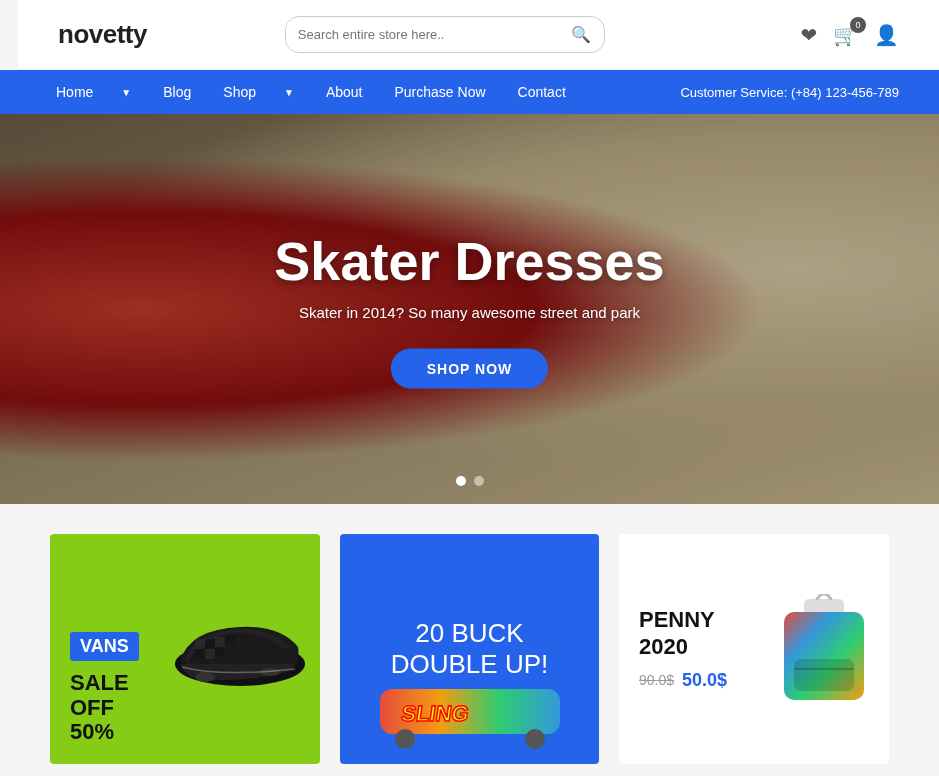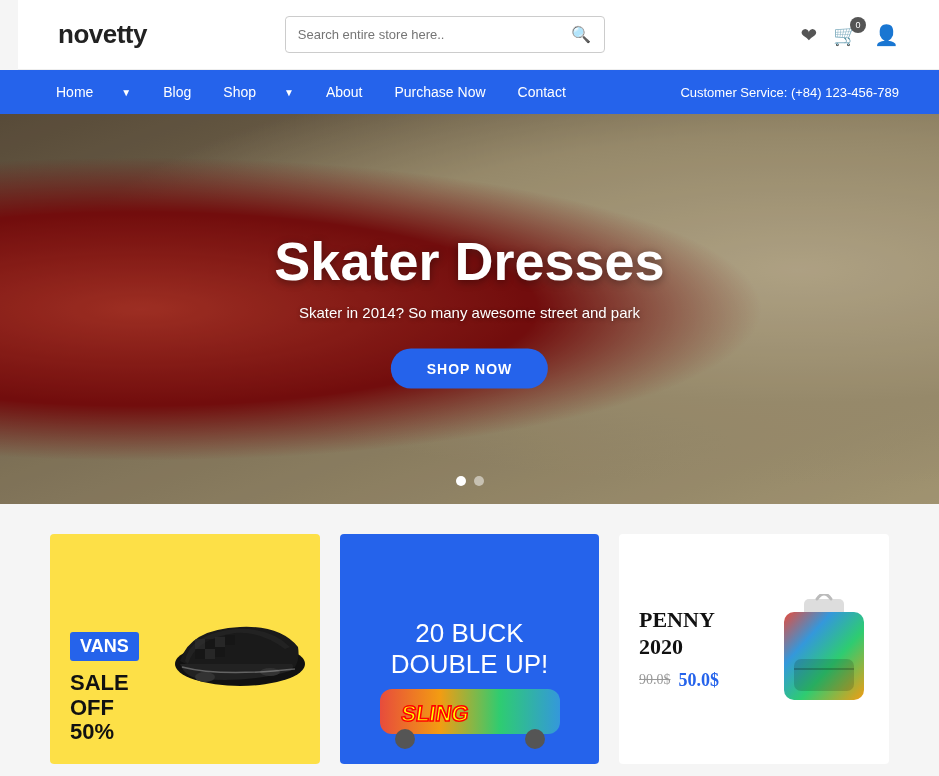--- a/index.html
+++ b/index.html
@@ -21,21 +21,21 @@
       color: #222;
       letter-spacing: -0.5px;
       flex: 0 0 auto;
       margin-right: 40px;
     }
     .search-bar {
       flex: 1;
       display: flex;
       align-items: center;
       border: 1.5px solid #ccc;
-      border-radius: 4px;
+      border-radius: 14px;
       overflow: hidden;
       max-width: 320px;
       margin: 0 auto;
     }
     .search-bar input {
       flex: 1;
       border: none;
       outline: none;
       padding: 8px 12px;
       font-size: 13px;
@@ -202,21 +202,21 @@
       max-width: 270px;
       margin: 0 10px;
       height: 230px;
       position: relative;
       display: flex;
       align-items: stretch;
     }
 
     
     .card-vans {
-      background: #fde047;
+      background: #84cc16;
       display: flex;
       flex-direction: row;
       padding: 20px;
       position: relative;
     }
     .card-vans-text {
       flex: 0 0 auto;
       display: flex;
       flex-direction: column;
       justify-content: flex-end;
@@ -296,21 +296,20 @@
     .skateboard-wheel.w1 { left: 25px; }
     .skateboard-wheel.w2 { right: 25px; }
 
     
     .card-penny {
       background: #fff;
       display: flex;
       align-items: center;
       padding: 20px;
       gap: 18px;
-      font-family: Liberation Serif, serif;
     }
     .penny-text {
       flex: 1;
     }
     .penny-title {
       font-size: 22px;
       font-weight: bold;
       color: #111;
       line-height: 1.2;
       margin-bottom: 10px;

